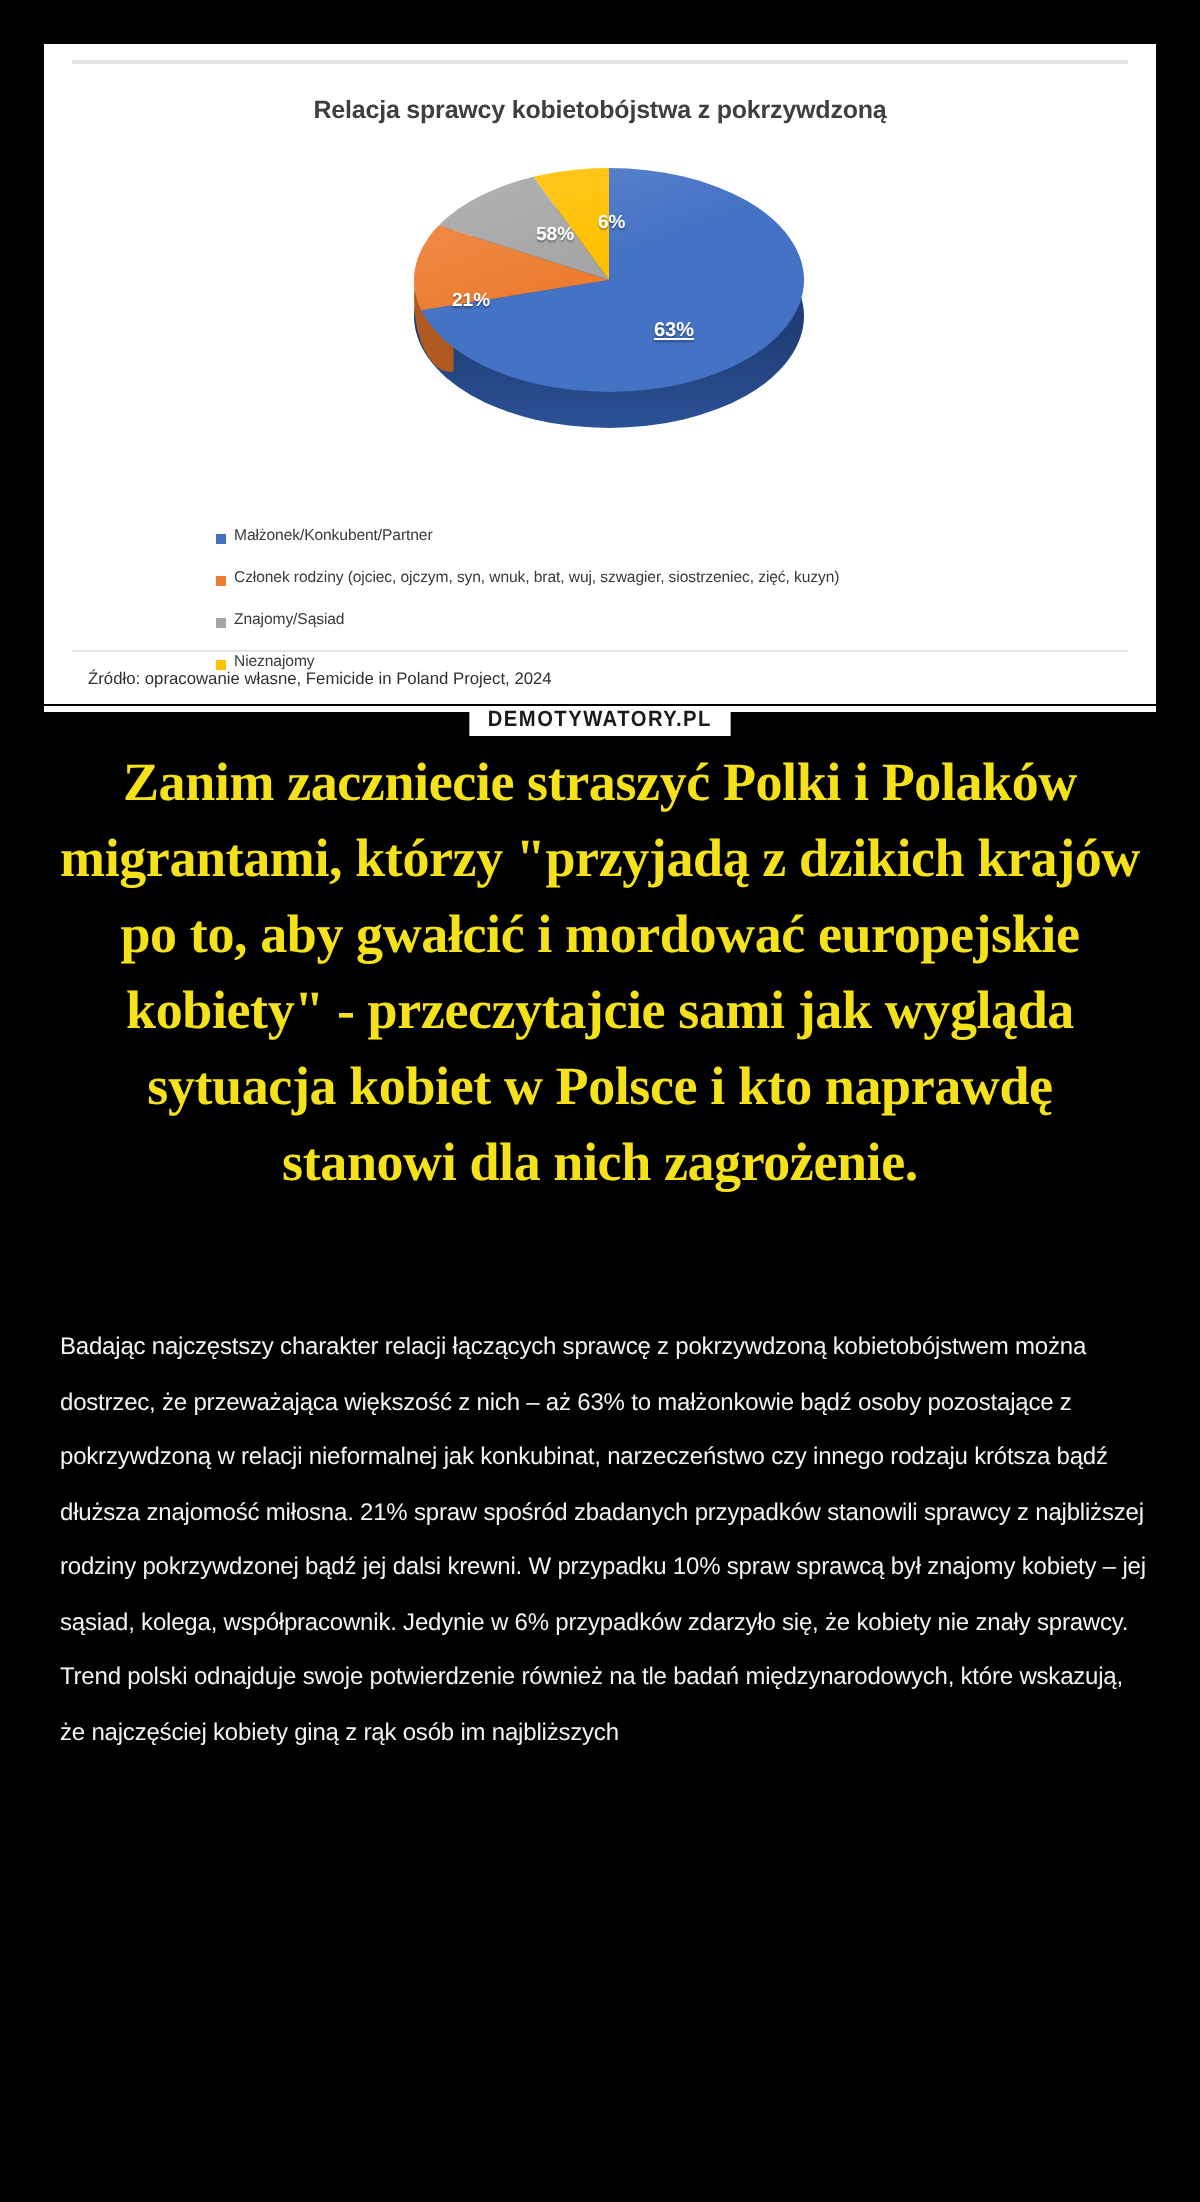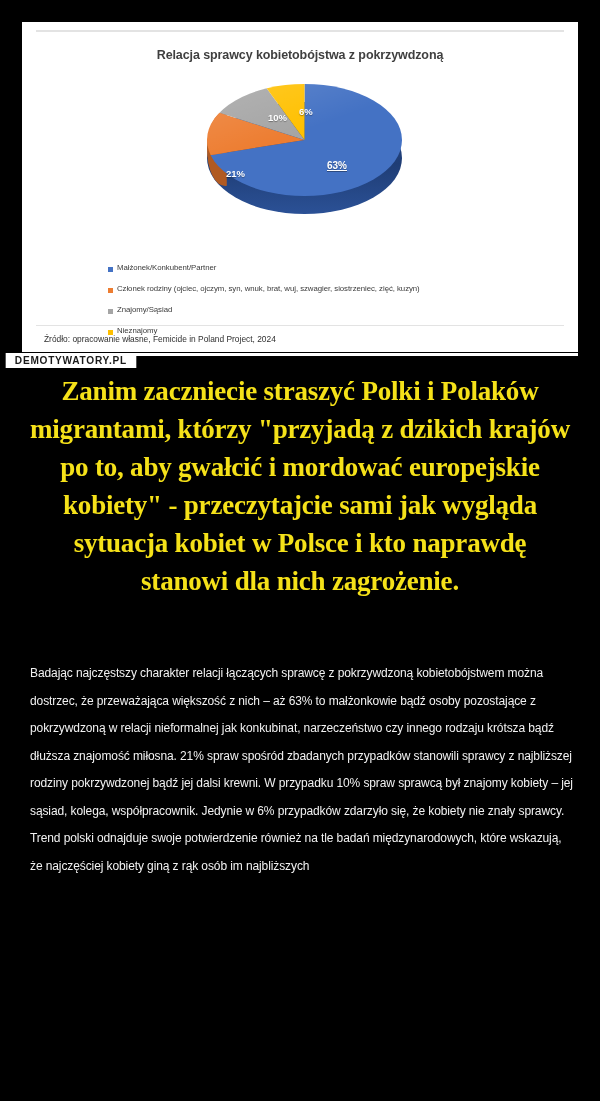--- a/index.html
+++ b/index.html
@@ -110,21 +110,21 @@
   .pct {
     position: absolute;
     color: #ffffff;
     font-family: "Liberation Sans", sans-serif;
     font-weight: bold;
     font-size: 9.5px;
     text-shadow: 0 1px 1px rgba(0,0,0,.35);
     white-space: nowrap;
   }
   .pct-63 { left: 305px; top: 138px; font-size: 10px; text-decoration: underline; }
-  .pct-21 { left: 204px; top: 123px; margin-top: 23px; }
+  .pct-21 { left: 204px; top: 123px; }
   .pct-10 { left: 246px; top: 90px; }
   .pct-6  { left: 277px; top: 84px; }
 
   
   .legend {
     position: absolute;
     left: 86px;
     top: 234px;
     width: 460px;
   }
@@ -167,20 +167,21 @@
 
   
   .divider {
     position: absolute;
     left: 0;
     top: 352px;
     width: 600px;
     height: 17px;
     display: flex;
     align-items: center;
+    justify-content: center;
   }
   .divider-line {
     position: absolute;
     left: 22px;
     top: 1px;
     width: 556px;
     height: 3px;
     background: #ffffff;
   }
   .divider-badge {
@@ -248,21 +249,21 @@
 
         <div class="slice s-gray" style="clip-path: polygon(50% 50%, -50% -6%, 8% -50%);"></div>
 
         <div class="slice s-yellow" style="clip-path: polygon(50% 50%, 8% -50%, 50% -50%, 50% 0%);"></div>
       </div>
       <div class="pie-gloss"></div>
     </div>
 
     <div class="pct pct-63">63%</div>
     <div class="pct pct-21">21%</div>
-    <div class="pct pct-10">10%</div>
+    <div class="pct pct-10">58%</div>
     <div class="pct pct-6">6%</div>
 
     <div class="legend">
       <div class="legend-row">
         <span class="legend-swatch" style="background:#4472C4"></span>
         <span class="legend-label">Małżonek/Konkubent/Partner</span>
       </div>
       <div class="legend-row">
         <span class="legend-swatch" style="background:#ED7D31"></span>
         <span class="legend-label">Członek rodziny (ojciec, ojczym, syn, wnuk, brat, wuj, szwagier, siostrzeniec, zięć, kuzyn)</span>

